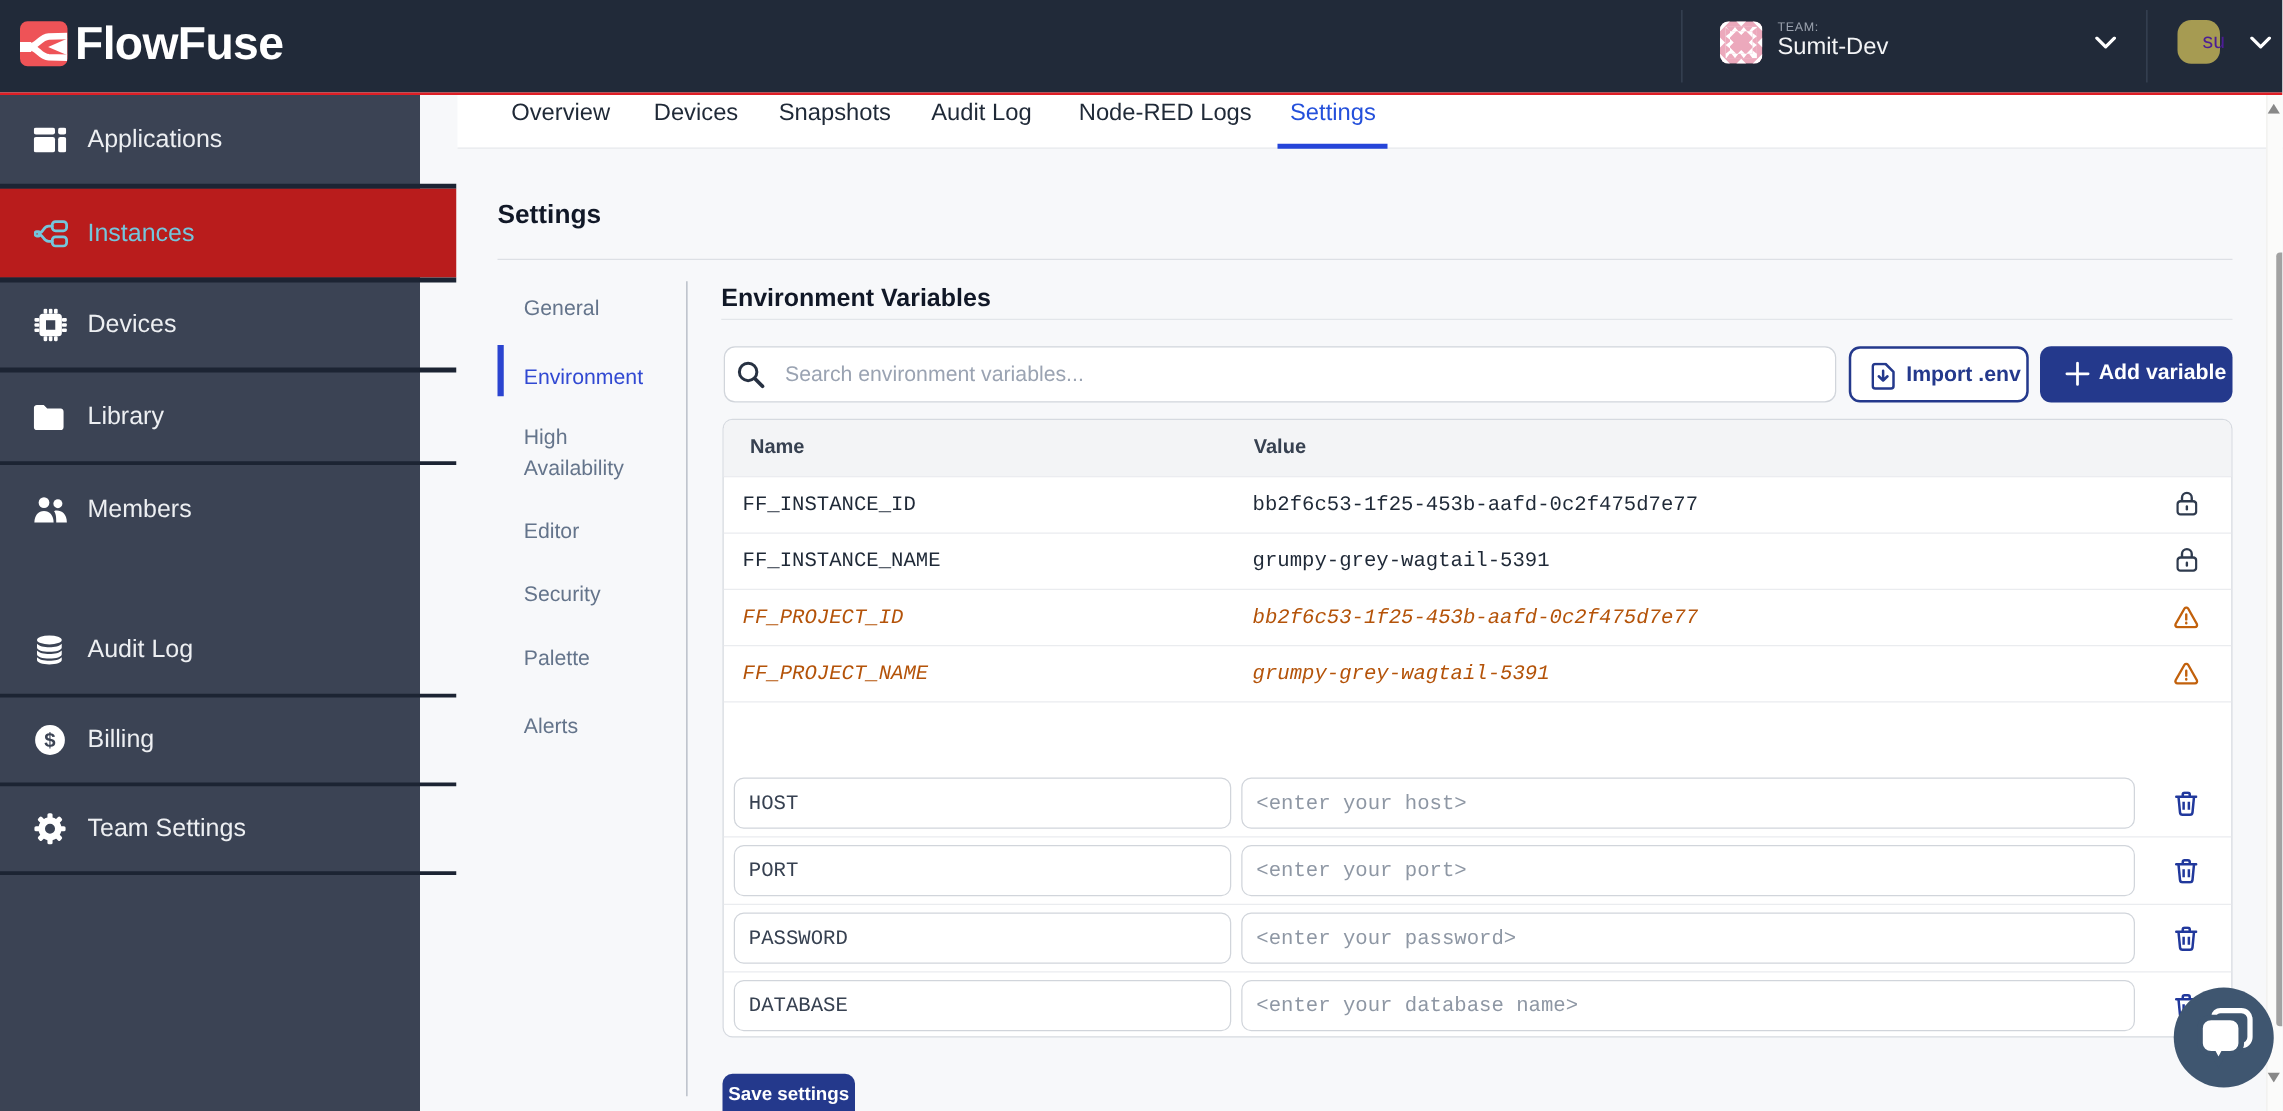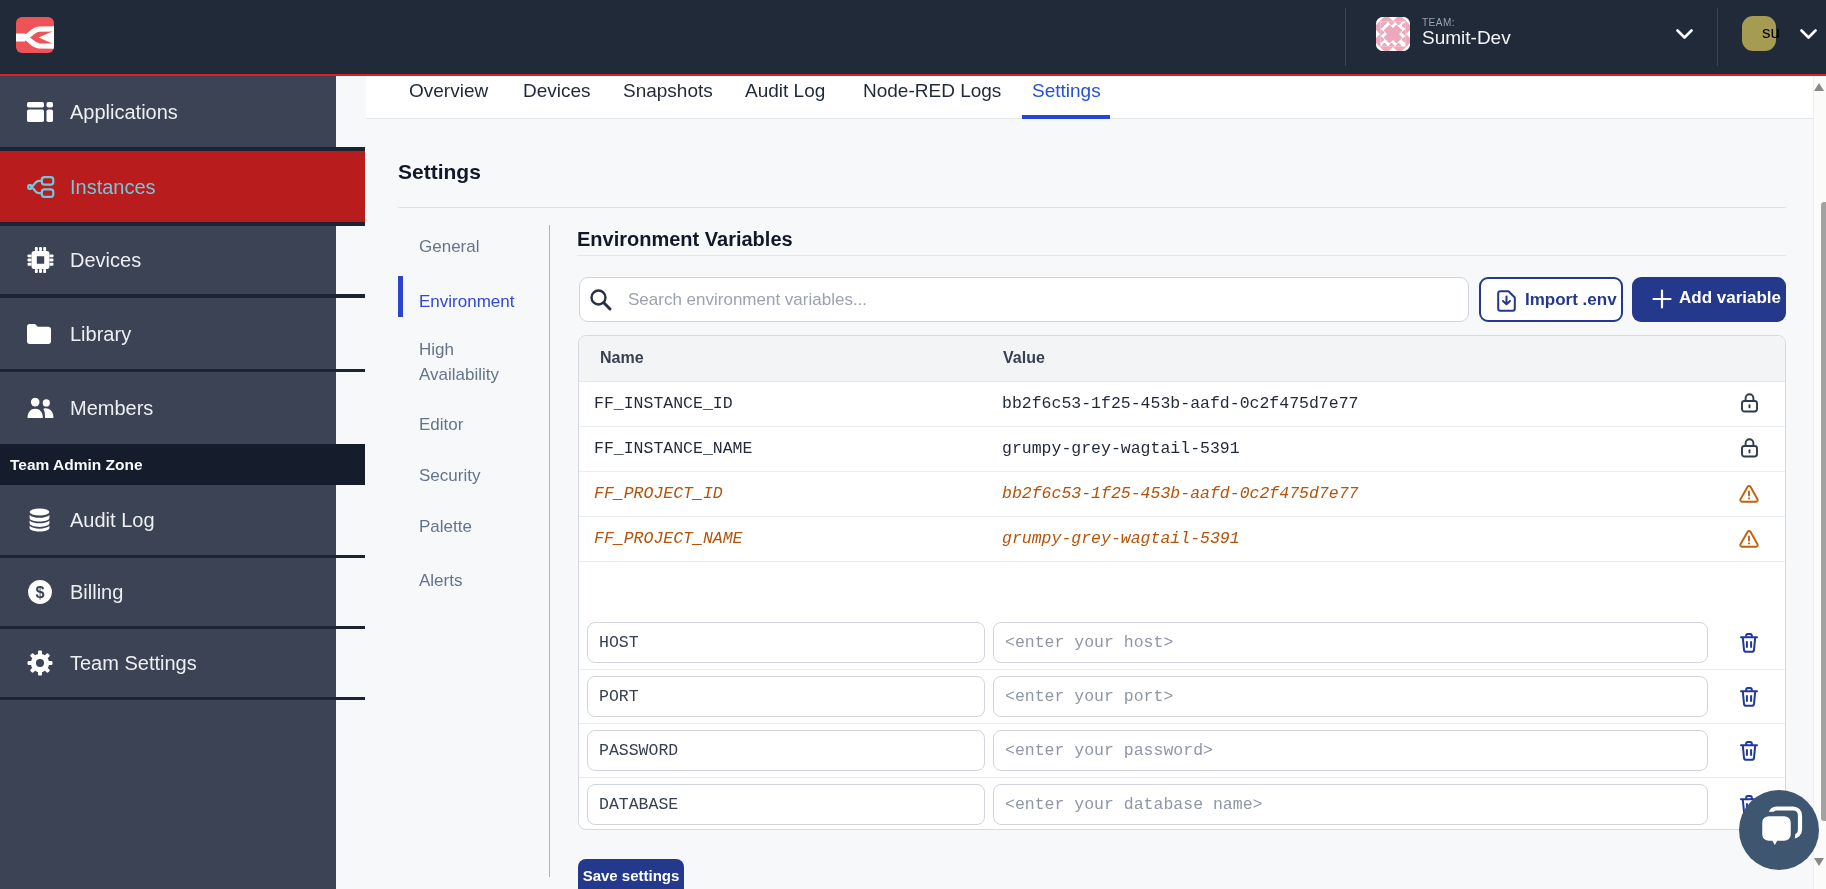--- a/index.html
+++ b/index.html
@@ -8,21 +8,21 @@
 
 
 #header { position:absolute; left:0; top:0; width:1826px; height:74px; background:#212A39; }
 #redline { position:absolute; left:0; top:73.5px; width:1826px; height:2.5px; background:#DF1E25; }
 #logo-sq { position:absolute; left:16px; top:17px; width:38px; height:36px; background:#EE5357; border-radius:6px; overflow:hidden; }
 #logo-txt { position:absolute; left:60px; top:14px; font-size:37px; font-weight:bold; color:#fff; letter-spacing:-0.5px; }
 .hdr-div { position:absolute; top:8px; width:1px; height:58px; background:#3A4557; }
 #team-ava { position:absolute; left:1376px; top:17px; width:34px; height:34px; border-radius:7px; overflow:hidden; }
 #team-lbl { position:absolute; left:1422px; top:17px; font-size:10px; color:#9CA3AF; letter-spacing:0.5px; }
 #team-name { position:absolute; left:1422px; top:27px; font-size:19px; color:#F3F4F6; }
-#su-ava { position:absolute; left:1742px; top:16px; width:34px; height:35px; border-radius:11px; background:#A69B52; color:#000000; font-size:17px; text-align:center; line-height:34px;padding-left:20px; }
+#su-ava { position:absolute; left:1742px; top:16px; width:34px; height:35px; border-radius:11px; background:#A69B52; color:#4c1d95; font-size:17px; text-align:center; line-height:34px;padding-left:20px; }
 
 
 #sidebar { position:absolute; left:0; top:76px; width:336px; height:813px; background:#3B4354; }
 .snav { position:absolute; left:0; width:365px; }
 .snav .ic { position:absolute; left:27px; top:50%; transform:translateY(-50%); }
 .snav .lb { position:absolute; left:70px; top:50%; transform:translateY(-50%); font-size:20px; color:#EDEFF2; }
 .sdiv { position:absolute; left:0; width:365px; background:#1C2433; }
 #taz { position:absolute; left:0; top:368px; width:365px; height:41px; background:#151D2C; color:#F9FAFB; font-size:15.5px; font-weight:bold; line-height:41px; padding-left:10px; }
 
 
@@ -119,21 +119,20 @@
   <div class="sdiv" style="top:293px; height:3px;"></div>
   <div class="snav" style="top:296px; height:72px;">
     <svg class="ic" width="27" height="21" viewBox="0 0 27 21" fill="#fff">
         <circle cx="8.2" cy="4.6" r="4.3"></circle>
         <path d="M0.5 20.5 C0.5 14.5 3.8 11.2 8.2 11.2 C12.6 11.2 15.9 14.5 15.9 20.5 Z"></path>
         <circle cx="19.3" cy="5.4" r="3.6"></circle>
         <path d="M17.3 10.9 C21.5 10.3 26.5 12.8 26.5 20.5 H18 C18 16.4 17.8 13 16.2 11.4 Z"></path>
       </svg>
     <span class="lb">Members</span>
   </div>
-  <div id="taz">Team Admin Zone</div>
   <div class="snav" style="top:409px; height:70px;">
     <svg class="ic" width="25" height="25" viewBox="0 0 24 24" fill="#fff">
         <ellipse cx="12" cy="4.3" rx="9.5" ry="3.4"></ellipse>
         <path d="M2.5 7.2 C4 9 8 9.9 12 9.9 S20 9 21.5 7.2 V10 C21.5 11.9 17.2 13.4 12 13.4 S2.5 11.9 2.5 10 Z"></path>
         <path d="M2.5 12.4 C4 14.2 8 15.1 12 15.1 S20 14.2 21.5 12.4 V15.2 C21.5 17.1 17.2 18.6 12 18.6 S2.5 17.1 2.5 15.2 Z"></path>
         <path d="M2.5 17.6 C4 19.4 8 20.3 12 20.3 S20 19.4 21.5 17.6 V19.7 C21.5 21.6 17.2 23.1 12 23.1 S2.5 21.6 2.5 19.7 Z"></path>
       </svg>
     <span class="lb">Audit Log</span>
   </div>
   <div class="sdiv" style="top:479px; height:3px;"></div>
@@ -168,20 +167,21 @@
 
 <div id="header">
   <div id="logo-sq">
     <svg width="38" height="36" viewBox="0 0 38 36">
       <path d="M0 20.5 H9" stroke="#fff" stroke-width="8" fill="none"></path>
       <path d="M7 20.5 C 14 20.5 15.5 12.8 23 12.2 L38 11.8" stroke="#fff" stroke-width="5.2" fill="none"></path>
       <path d="M7 20.5 C 14 20.5 15.5 28.2 23 28.8 L38 29.2" stroke="#fff" stroke-width="5.2" fill="none"></path>
       <path d="M22.5 20.5 L38 13.8 L38 27.2 Z" fill="#fff"></path>
     </svg>
   </div>
+  <div id="logo-txt">FlowFuse</div>
   <div class="hdr-div" style="left:1345px;"></div>
   <div class="hdr-div" style="left:1717px;"></div>
   <div id="team-ava">
     <svg width="34" height="34" viewBox="0 0 34 34">
         <rect width="34" height="34" fill="#ECA9BC"></rect>
         <rect x="4.5" y="4.5" width="25" height="25" fill="#fff"></rect>
         <rect x="8" y="8" width="18" height="18" fill="#ECA9BC"></rect>
         <g fill="#ECA9BC">
           <path d="M5 4.5 L12 4.5 L8.5 9 Z M12 4.5 L19 4.5 L15.5 9 Z M19 4.5 L26 4.5 L22.5 9 Z"></path>
           <path d="M5 29.5 L12 29.5 L8.5 25 Z M12 29.5 L19 29.5 L15.5 25 Z M19 29.5 L26 29.5 L22.5 25 Z"></path>

